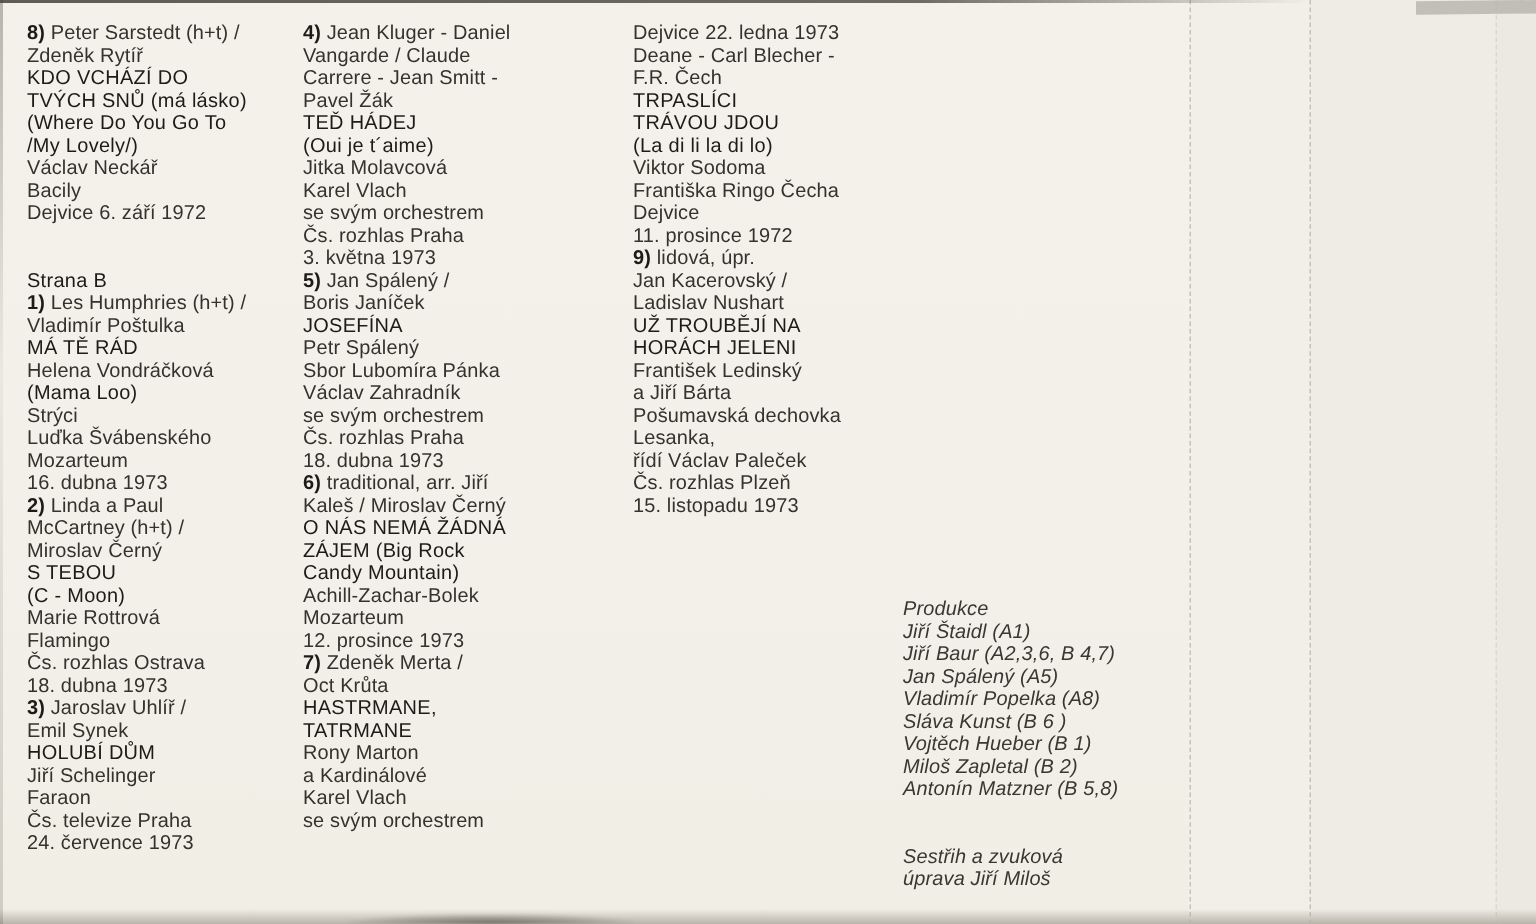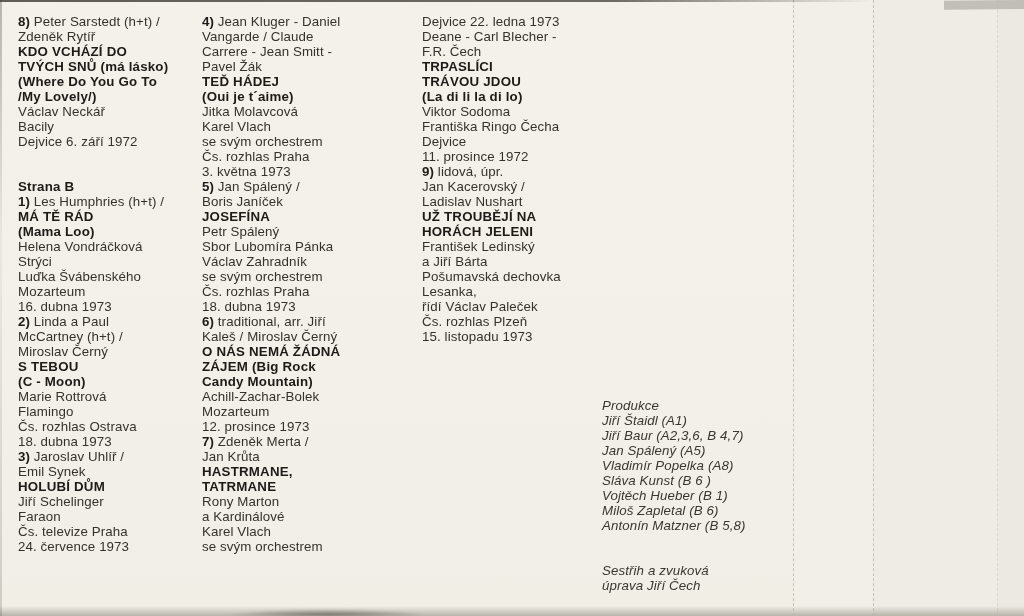--- a/index.html
+++ b/index.html
@@ -24,21 +24,21 @@
   .col-c { left: 422px; width: 200px; }
   .col-credits { left: 602px; top: 398px; width: 230px; }
 
   .line {
     height: 15px; line-height: 15px;
     font-size: 13.3px;
     color: #35322d;
     white-space: pre;
     letter-spacing: 0.1px;
   }
-  .line.bold { font-weight: 700; color: #1d1b18; letter-spacing: 0.2px; }
+  .line.bold { font-weight: 400; color: #1d1b18; letter-spacing: 0.2px; }
   .line.numbered b { font-weight: 700; color: #1d1b18; }
   .line.italic { font-style: italic; color: #3a3732; }
   .line.blank { height: 15px; }
 
   
   .fold {
     position: absolute; top: 0; bottom: 0; width: 0;
     border-left: 1px dashed #b7b3aa;
     opacity: 0.75;
   }
@@ -88,23 +88,24 @@
       <div class="line bold">TVÝCH SNŮ (má lásko)</div>
       <div class="line bold">(Where Do You Go To</div>
       <div class="line bold">/My Lovely/)</div>
       <div class="line plain">Václav Neckář</div>
       <div class="line plain">Bacily</div>
       <div class="line plain">Dejvice 6. září 1972</div>
       <div class="line blank">&nbsp;</div>
       <div class="line blank">&nbsp;</div>
       <div class="line bold">Strana B</div>
       <div class="line numbered"><b>1)</b> Les Humphries (h+t) /</div>
+      <div class="line plain">Vladimír Poštulka</div>
       <div class="line bold">MÁ TĚ RÁD</div>
+      <div class="line plain">Helena Vondráčková</div>
       <div class="line bold">(Mama Loo)</div>
-      <div class="line plain">Helena Vondráčková</div>
       <div class="line plain">Strýci</div>
       <div class="line plain">Luďka Švábenského</div>
       <div class="line plain">Mozarteum</div>
       <div class="line plain">16. dubna 1973</div>
       <div class="line numbered"><b>2)</b> Linda a Paul</div>
       <div class="line plain">McCartney (h+t) /</div>
       <div class="line plain">Miroslav Černý</div>
       <div class="line bold">S TEBOU</div>
       <div class="line bold">(C - Moon)</div>
       <div class="line plain">Marie Rottrová</div>
@@ -142,21 +143,21 @@
       <div class="line plain">18. dubna 1973</div>
       <div class="line numbered"><b>6)</b> traditional, arr. Jiří</div>
       <div class="line plain">Kaleš / Miroslav Černý</div>
       <div class="line bold">O NÁS NEMÁ ŽÁDNÁ</div>
       <div class="line bold">ZÁJEM (Big Rock</div>
       <div class="line bold">Candy Mountain)</div>
       <div class="line plain">Achill-Zachar-Bolek</div>
       <div class="line plain">Mozarteum</div>
       <div class="line plain">12. prosince 1973</div>
       <div class="line numbered"><b>7)</b> Zdeněk Merta /</div>
-      <div class="line plain">Jan Krůta</div>
+      <div class="line plain">Oct Krůta</div>
       <div class="line bold">HASTRMANE,</div>
       <div class="line bold">TATRMANE</div>
       <div class="line plain">Rony Marton</div>
       <div class="line plain">a Kardinálové</div>
       <div class="line plain">Karel Vlach</div>
       <div class="line plain">se svým orchestrem</div>
     </section>
   <section class="col col-c">
       <div class="line plain">Dejvice 22. ledna 1973</div>
       <div class="line plain">Deane - Carl Blecher -</div>
@@ -182,26 +183,26 @@
       <div class="line plain">15. listopadu 1973</div>
     </section>
   <section class="col col-credits">
       <div class="line italic">Produkce</div>
       <div class="line italic">Jiří Štaidl (A1)</div>
       <div class="line italic">Jiří Baur (A2,3,6, B 4,7)</div>
       <div class="line italic">Jan Spálený (A5)</div>
       <div class="line italic">Vladimír Popelka (A8)</div>
       <div class="line italic">Sláva Kunst (B 6 )</div>
       <div class="line italic">Vojtěch Hueber (B 1)</div>
-      <div class="line italic">Miloš Zapletal (B 6)</div>
+      <div class="line italic">Miloš Zapletal (B 2)</div>
       <div class="line italic">Antonín Matzner (B 5,8)</div>
       <div class="line blank">&nbsp;</div>
       <div class="line blank">&nbsp;</div>
       <div class="line italic">Sestřih a zvuková</div>
-      <div class="line italic">úprava Jiří Čech</div>
+      <div class="line italic">úprava Jiří Miloš</div>
     </section>
 
   <div class="fold fold-1"></div>
   <div class="fold fold-2"></div>
   <div class="fold fold-3"></div>
 
   <div class="edge-top"></div>
   <div class="edge-top-right"></div>
   <div class="edge-bottom"></div>
   <div class="edge-bottom-smudge"></div>

